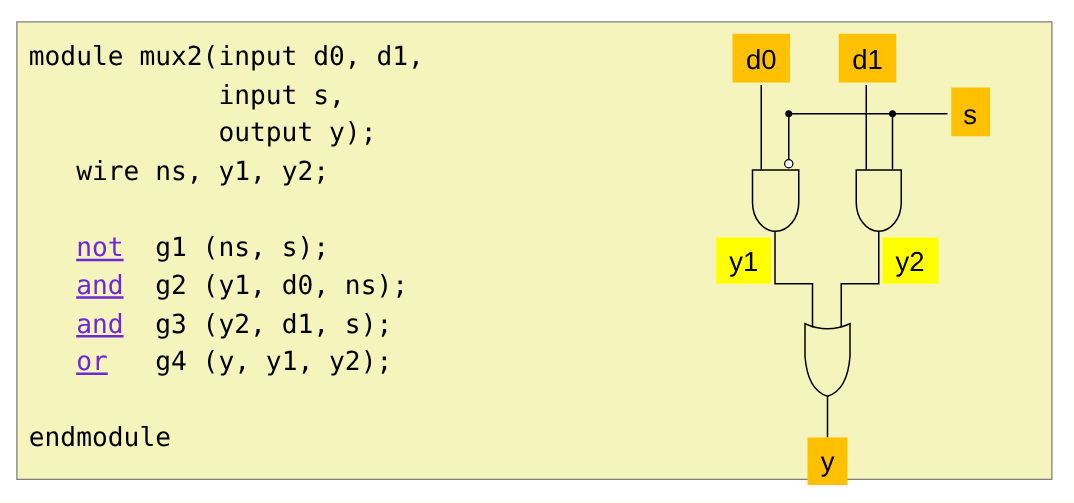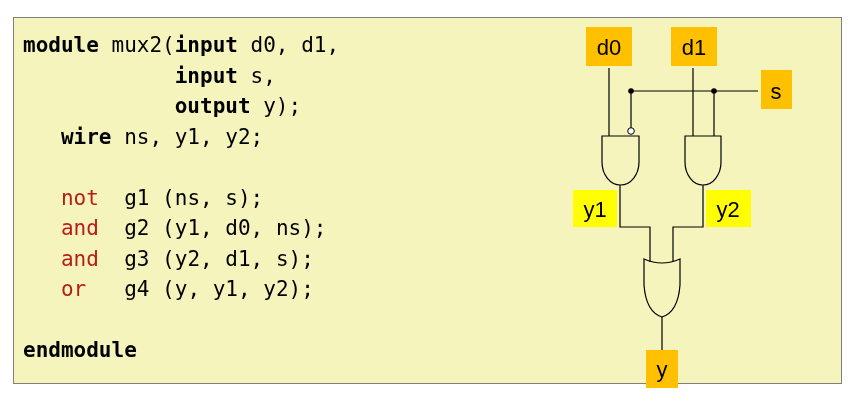--- a/index.html
+++ b/index.html
@@ -6,22 +6,22 @@
   body { width: 859px; height: 402px; position: relative; overflow: hidden; }
   .panel {
     position: absolute; left: 13px; top: 17px; width: 829px; height: 367px;
     background: #F5F4BD; border: 1.5px solid #808080; box-sizing: border-box;
   }
   .code {
     position: absolute; left: 23px; top: 30px; margin: 0;
     font-family: "DejaVu Sans Mono", "Liberation Mono", monospace;
     font-size: 21px; line-height: 30.5px; color: #000; white-space: pre;
   }
-  .code .kw { font-weight: bold; }
-  .code .prim { color: #b91c1c; }
+  .code .kw { font-weight: normal; }
+  .code .prim { color: #6d28d9; text-decoration: underline; }
   .line { display: block; height: 30.5px; }
   svg.circuit { position: absolute; left: 0; top: 0; }
   .lbl { font-family: "Liberation Sans", "DejaVu Sans", sans-serif; font-size: 22px; }
 </style>
 </head>
 <body>
 
 <div class="panel"></div>
 
 <pre class="code" id="code"><span class="line"><span class="kw">module</span><span> mux2(</span><span class="kw">input</span><span> d0, d1,</span></span><span class="line"><span>            </span><span class="kw">input</span><span> s,</span></span><span class="line"><span>            </span><span class="kw">output</span><span> y);</span></span><span class="line"><span>   </span><span class="kw">wire</span><span> ns, y1, y2;</span></span><span class="line"></span><span class="line"><span>   </span><span class="prim">not</span><span>  g1 (ns, s);</span></span><span class="line"><span>   </span><span class="prim">and</span><span>  g2 (y1, d0, ns);</span></span><span class="line"><span>   </span><span class="prim">and</span><span>  g3 (y2, d1, s);</span></span><span class="line"><span>   </span><span class="prim">or</span><span>   g4 (y, y1, y2);</span></span><span class="line"></span><span class="line"><span class="kw">endmodule</span></span></pre>

